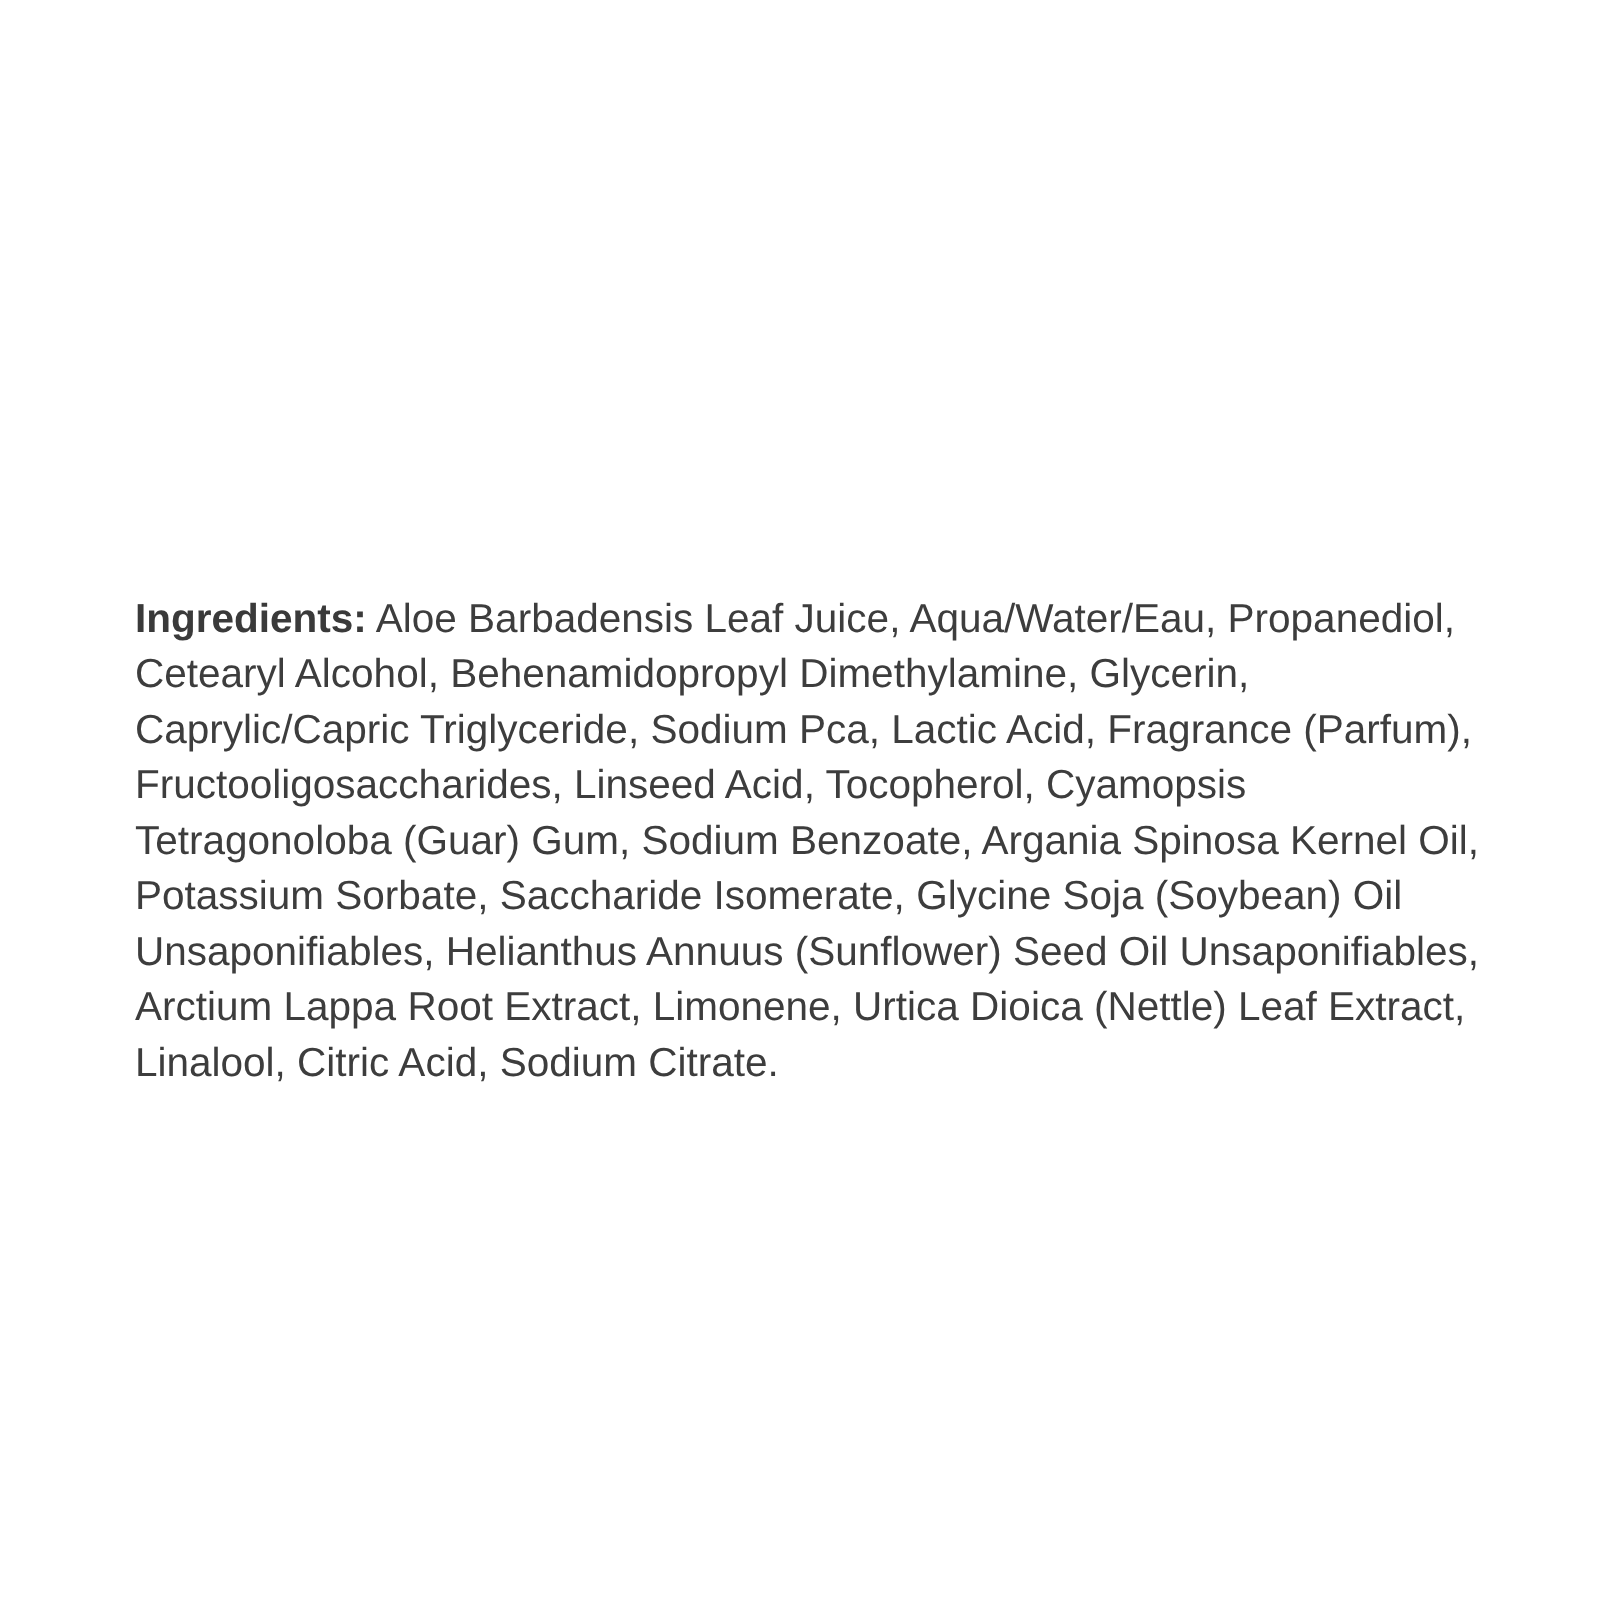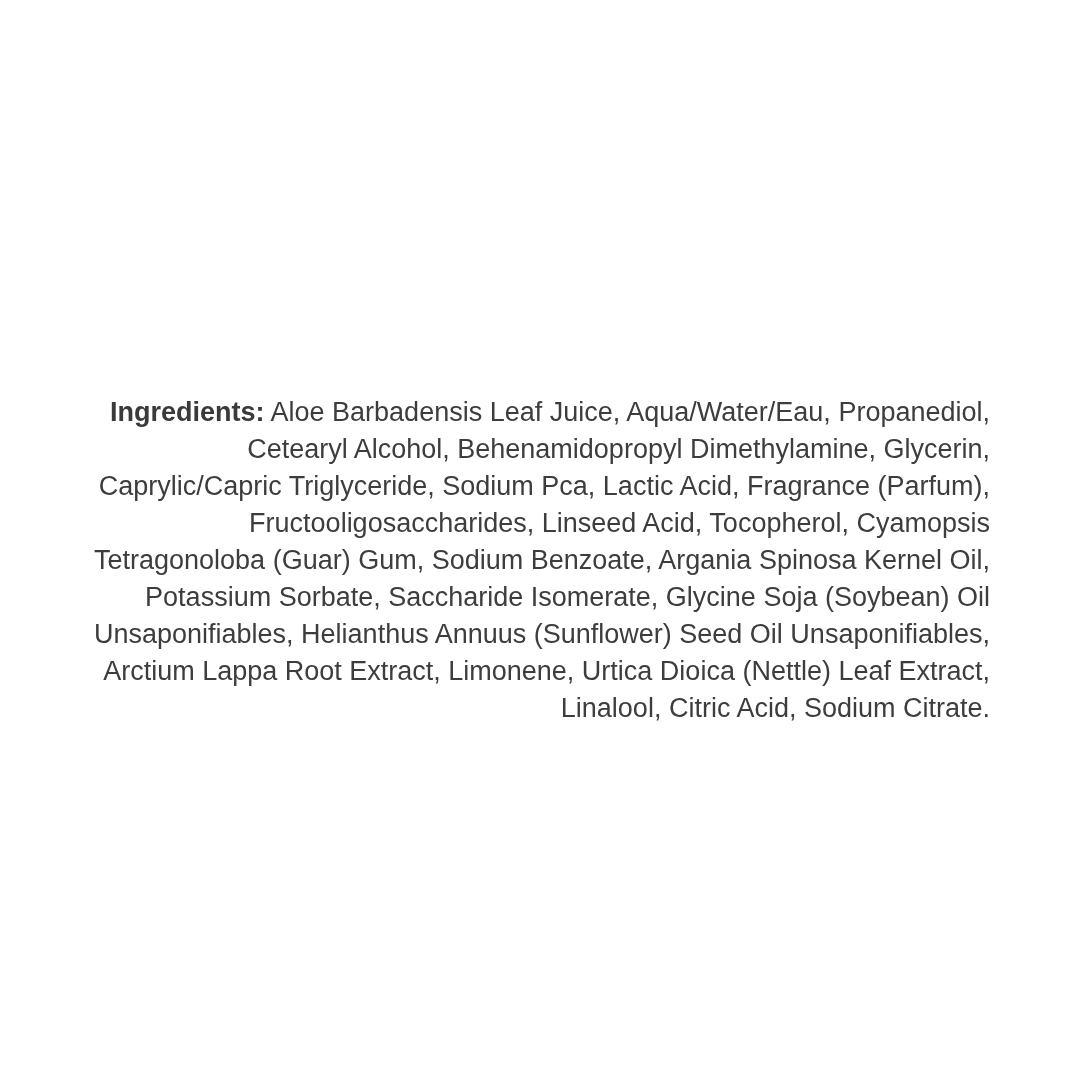--- a/index.html
+++ b/index.html
@@ -10,21 +10,21 @@
     width: 1080px;
     height: 1080px;
     background: #ffffff;
     display: flex;
     align-items: center;
     justify-content: center;
     font-family: "Liberation Sans", sans-serif;
   }
   .ingredients-block {
     width: 900px;
-    text-align: right;
+    text-align: left;
     color: #3d3d3d;
     font-size: 27px;
     line-height: 37px;
     font-weight: 400;
     letter-spacing: 0;
     margin-top: 40px;
   }
   .ingredients-block strong {
     font-weight: 700;
     color: #3a3a3a;

